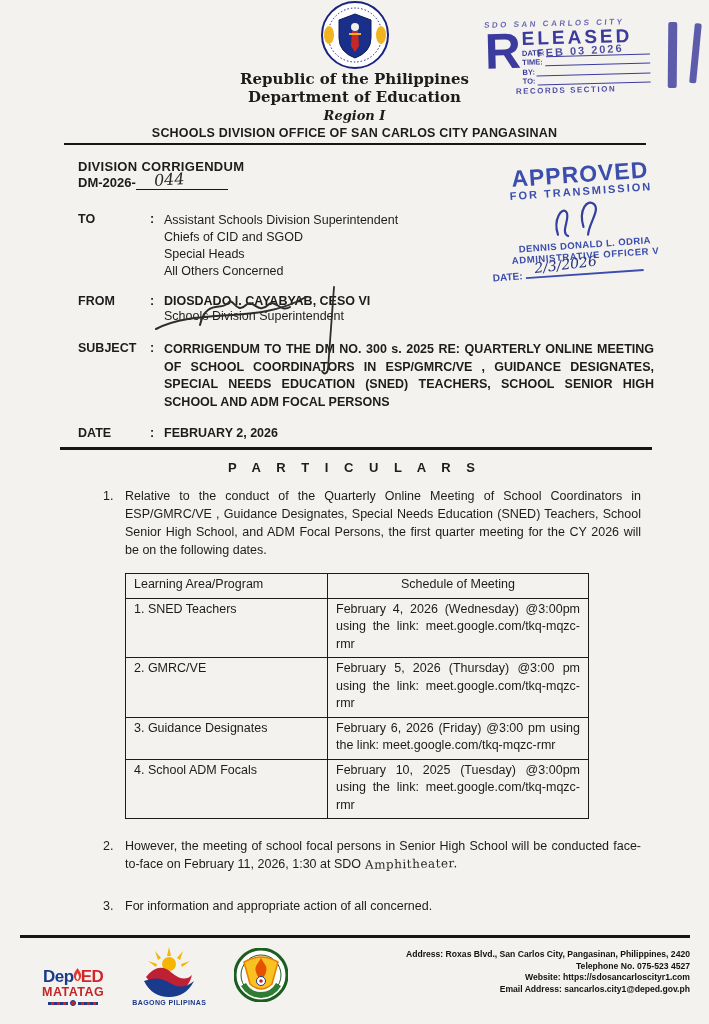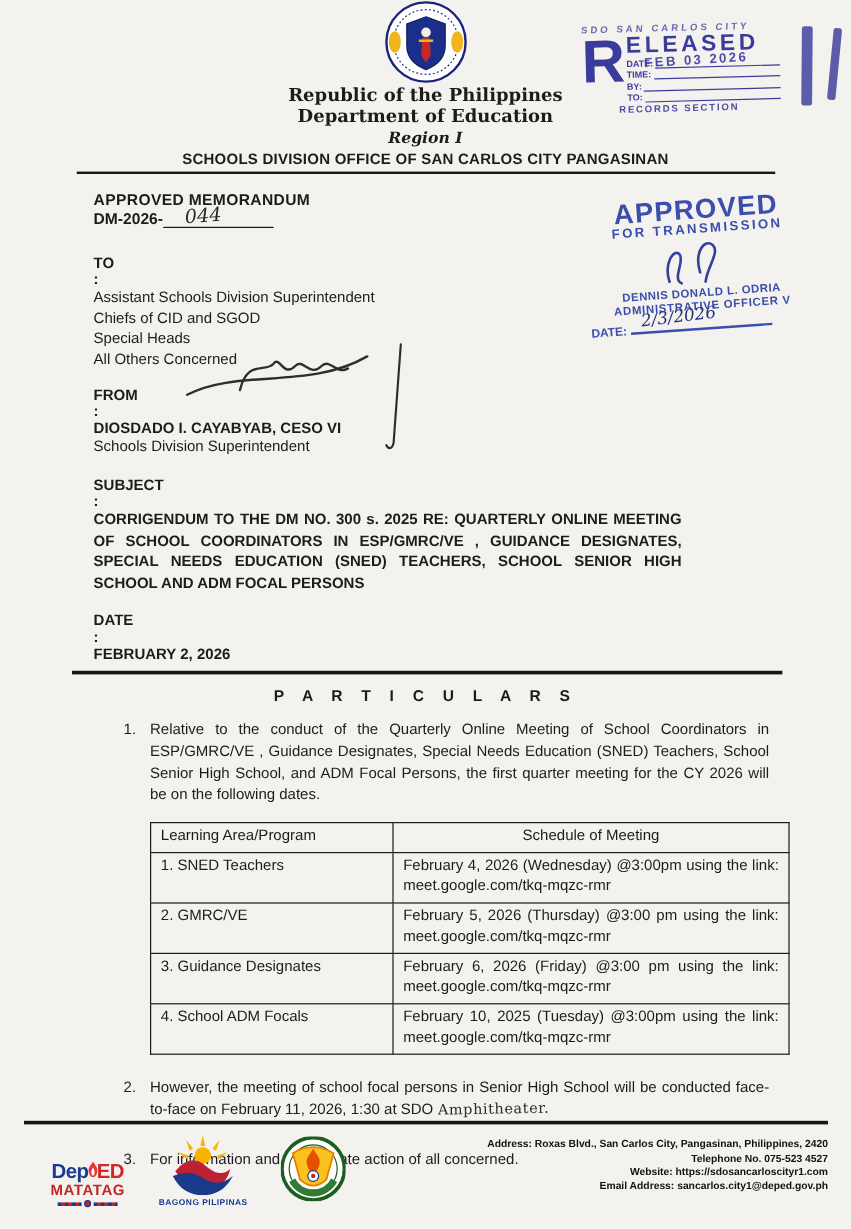--- a/index.html
+++ b/index.html
@@ -43,41 +43,41 @@
     font-style:italic; font-size:14px; font-weight:normal; color:#27307d; transform:rotate(-3deg); }
 
   
   .memo { margin:14px 58px 0 78px; position:relative; }
   .memo-title { font-weight:bold; font-size:13px; letter-spacing:.3px; }
   .memo-num { font-weight:bold; font-size:13px; margin-top:1px; }
   .blank-line { display:inline-block; width:92px; border-bottom:1.5px solid #161616; position:relative; height:14px; vertical-align:bottom; }
   .hand-num { position:absolute; left:18px; top:-6px; font-family:"DejaVu Serif", serif; font-style:italic;
     font-size:16px; color:#2a2a2a; transform:rotate(-4deg); font-weight:normal; }
 
-  .info-row { display:flex; font-size:12.5px;flex-direction:column; }
+  .info-row { display:flex; font-size:12.5px; }
   .info-label { width:72px; font-weight:bold; flex-shrink:0; }
   .info-colon { width:14px; font-weight:bold; flex-shrink:0; }
   .info-content { flex:1; }
   .recip { line-height:17px; }
   .from-name { font-weight:bold; }
   .from-pos { line-height:17px; }
   .subject-text { font-weight:bold; text-align:justify; width:490px; line-height:17.5px; }
   .date-value { font-weight:bold; }
   .hr-thick { margin:7px 0 0 -18px; width:592px; height:3px; background:#161616; }
 
   .particulars-title { text-align:center; font-weight:bold; font-size:13px; letter-spacing:6px; margin-top:10px; }
 
   .item { display:flex; margin:12px 68px 0 103px; font-size:12.5px; line-height:18px; }
   .item-num { width:22px; flex-shrink:0; }
   .item-text { flex:1; text-align:justify; }
   .hand-word { font-family:"DejaVu Serif", serif; font-size:12px; letter-spacing:.5px; color:#2a2a2a;
     display:inline-block; transform:rotate(-1deg); }
 
   
-  table.sched { border-collapse:collapse; margin:14px 0 0 125px; width:533px; font-size:12.5px; }
+  table.sched { border-collapse:collapse; margin:14px 0 0 125px; width:464px; font-size:12.5px; }
   table.sched th, table.sched td { border:1.6px solid #1c1c1c; padding:2px 8px 4px 8px; vertical-align:top; line-height:17.5px; }
   table.sched th { font-weight:normal; }
   th.col-area { width:202px; text-align:left; }
   th.col-sched { text-align:center; }
   td.cell-sched { text-align:justify; }
 
   
   .signature { position:absolute; left:148px; top:281px; }
 
   
@@ -160,21 +160,21 @@
     <div class="app-name">DENNIS DONALD L. ODRIA</div>
     <div class="app-pos">ADMINISTRATIVE OFFICER V</div>
     <div class="app-date">
       <span>DATE:</span>
       <span class="line"></span>
       <span class="hand">2/3/2026</span>
     </div>
   </div>
 
   <div class="memo">
-    <div class="memo-title">APPROVED MEMORANDUM</div>
+    <div class="memo-title">DIVISION CORRIGENDUM</div>
     <div class="memo-num">
       <span>DM-2026-</span><span class="blank-line"><span class="hand-num">044</span></span>
     </div>
 
     <div class="info-row" style="margin-top:22px;">
       <span class="info-label">TO</span>
       <span class="info-colon">:</span>
       <div class="info-content">
         <div class="recip">Assistant Schools Division Superintendent</div>
         <div class="recip">Chiefs of CID and SGOD</div>

